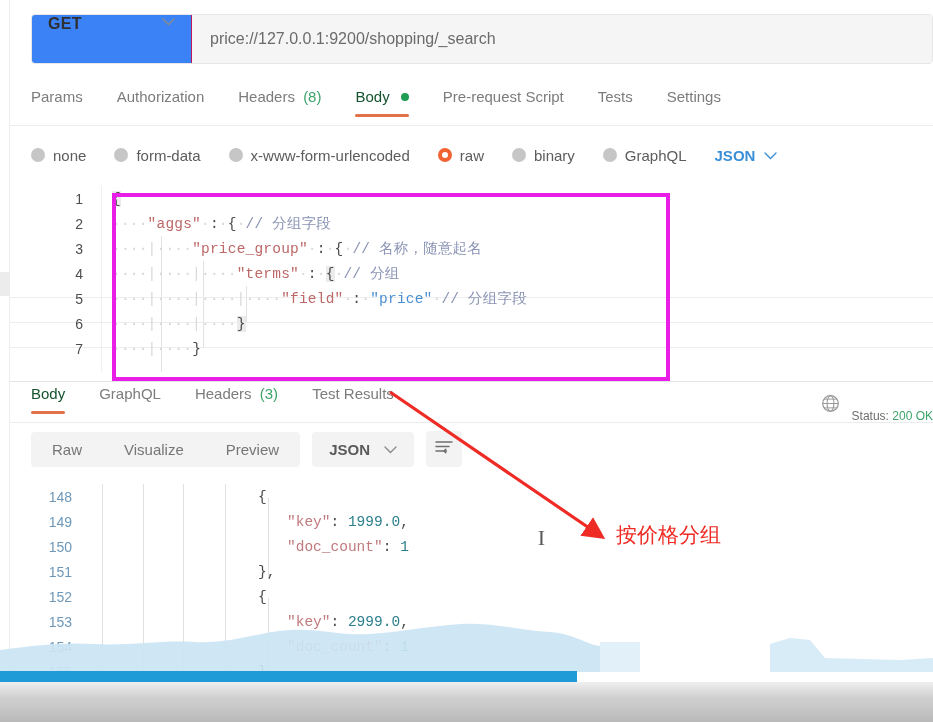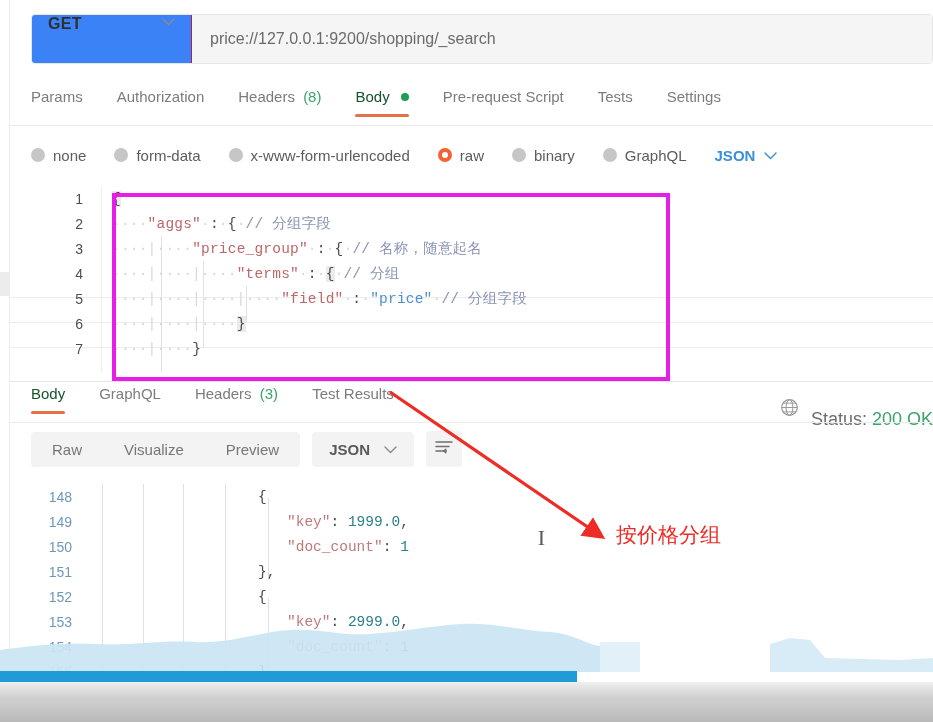--- a/index.html
+++ b/index.html
@@ -205,21 +205,21 @@
   }
   .resp-right {
     position: absolute; right: 0px; top: 384px;
     display: flex; align-items: center;
     padding-right: 0px;
   }
   .globe {
     width: 19px; height: 19px; margin-right: 12px;
     color: #8d8d8d;
   }
-  .status-text { font-size: 18px; color: #6d6d6d; white-space: nowrap; margin-top: 25px; }
+  .status-text { font-size: 12px; color: #6d6d6d; white-space: nowrap; margin-top: 25px; }
   .status-code { color: #3ca36a; }
 
   .resp-hr {
     position: absolute; left: 10px; top: 422px;
     width: 923px; height: 1px; background: #ececec;
   }
 
   
   .seg-wrap {
     position: absolute; left: 31px; top: 431px;

